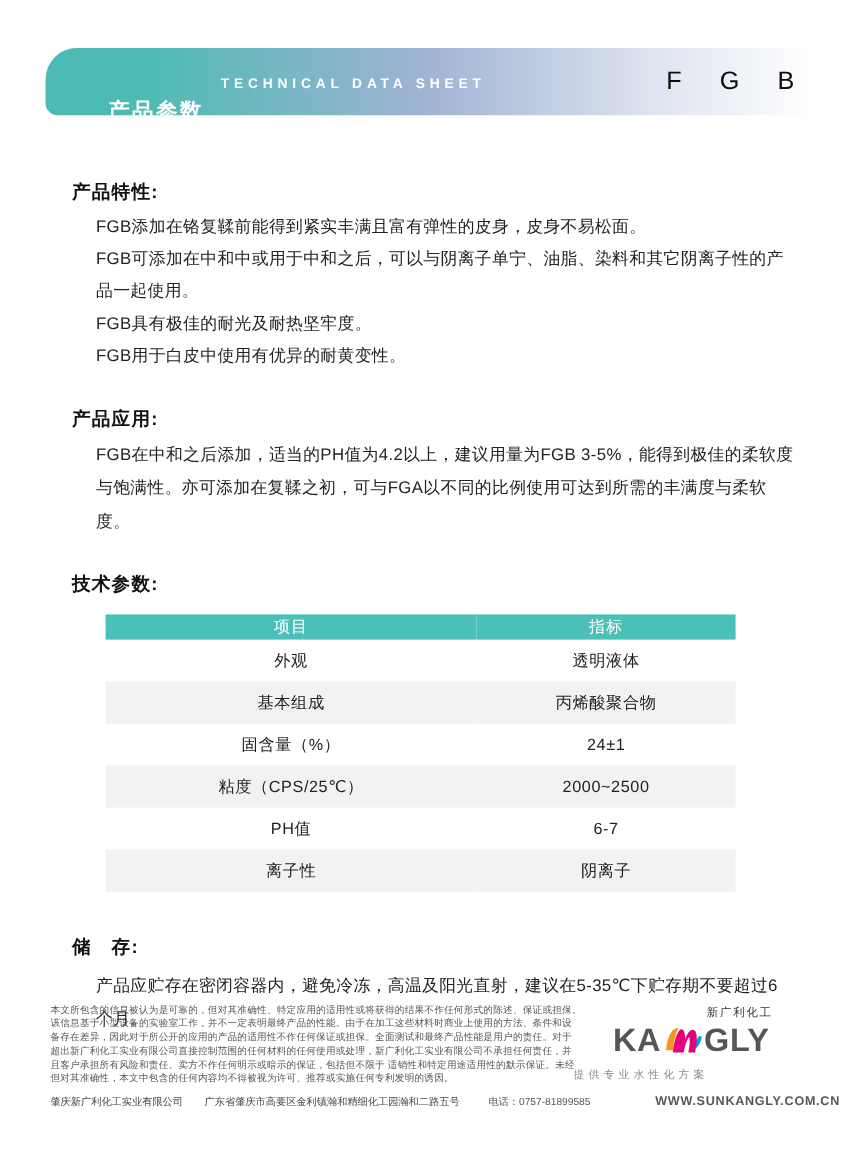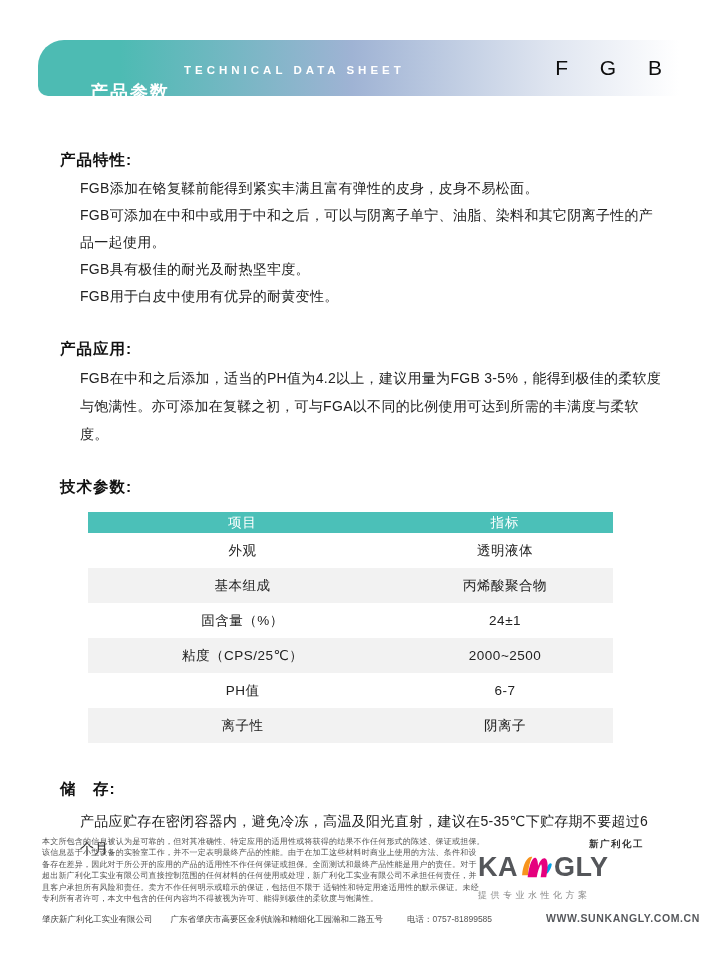--- a/index.html
+++ b/index.html
@@ -43,23 +43,23 @@
   }
   table.params td { font-size:13.5px; height:35px; color:#222; letter-spacing:0.5px; }
   table.params tbody tr:nth-child(even) td { background:#f2f2f2; }
   .sec-storage { margin-top:36px; }
   .sec-storage .body-text { margin-top:8px; }
   
   .footer { position:absolute; left:42px; right:20px; top:836px; height:104px; }
   .disclaimer { width:456px; font-size:8px; line-height:11.4px; color:#555; letter-spacing:0.2px; }
   .disclaimer div { white-space:nowrap; }
   .logo { position:absolute; top:2px; right:26px; width:196px; }
-  .logo-top { text-align:right; padding-right:30px; font-size:9.5px; font-weight:bold; color:#333; letter-spacing:1.5px; }
+  .logo-top { text-align:right; padding-right:30px; font-size:9.5px; font-weight:normal; color:#333; letter-spacing:1.5px; }
   .logo-main {
-    display:flex; align-items:center; justify-content:flex-start;
+    display:flex; align-items:center; justify-content:center;
     font-size:27px; font-weight:800; color:#54565a; line-height:1; margin-top:1px; letter-spacing:0.5px;
   }
   .logo-mark { margin:0 1px; position:relative; top:1px; }
   .logo-tagline { text-align:left; font-size:9px; color:#8a8a8a; letter-spacing:3.5px; margin-top:6px; padding-right:1px; }
   .info-line {
     position:absolute; top:76px; left:0; right:0;
     display:flex; align-items:baseline;
     font-size:8.5px; color:#454545; white-space:nowrap;
   }
   .info-address { margin-left:18px; }
@@ -144,21 +144,21 @@
   </main>
 
   <footer class="footer">
 
     <div class="disclaimer">
       <div>本文所包含的信息被认为是可靠的，但对其准确性、特定应用的适用性或将获得的结果不作任何形式的陈述、保证或担保。</div>
       <div>该信息基于小型设备的实验室工作，并不一定表明最终产品的性能。由于在加工这些材料时商业上使用的方法、条件和设</div>
       <div>备存在差异，因此对于所公开的应用的产品的适用性不作任何保证或担保。全面测试和最终产品性能是用户的责任。对于</div>
       <div>超出新广利化工实业有限公司直接控制范围的任何材料的任何使用或处理，新广利化工实业有限公司不承担任何责任，并</div>
       <div>且客户承担所有风险和责任。卖方不作任何明示或暗示的保证，包括但不限于 适销性和特定用途适用性的默示保证。未经</div>
-      <div>专利所有者许可，本文中包含的任何内容均不得被视为许可、能得到极佳的柔软度与饱满性。</div>
+      <div>但对其准确性，本文中包含的任何内容均不得被视为许可、推荐或实施任何专利发明的诱因。</div>
     </div>
 
     <div class="logo">
       <div class="logo-top">新广利化工</div>
       <div class="logo-main">
         <span>KA</span>
         <span class="logo-mark">
           <svg width="34" height="26" viewBox="0 0 36 28" aria-hidden="true">
             <path d="M3 24 C4 11 9 3 14 4 C11 10 9.5 17 9.5 24 Z" fill="#f7941e"></path>
             <path d="M29 17 C31.5 11 34 10 35 12 C34.5 16 32 20.5 29.5 22.5 Z" fill="#00a0e9"></path>

